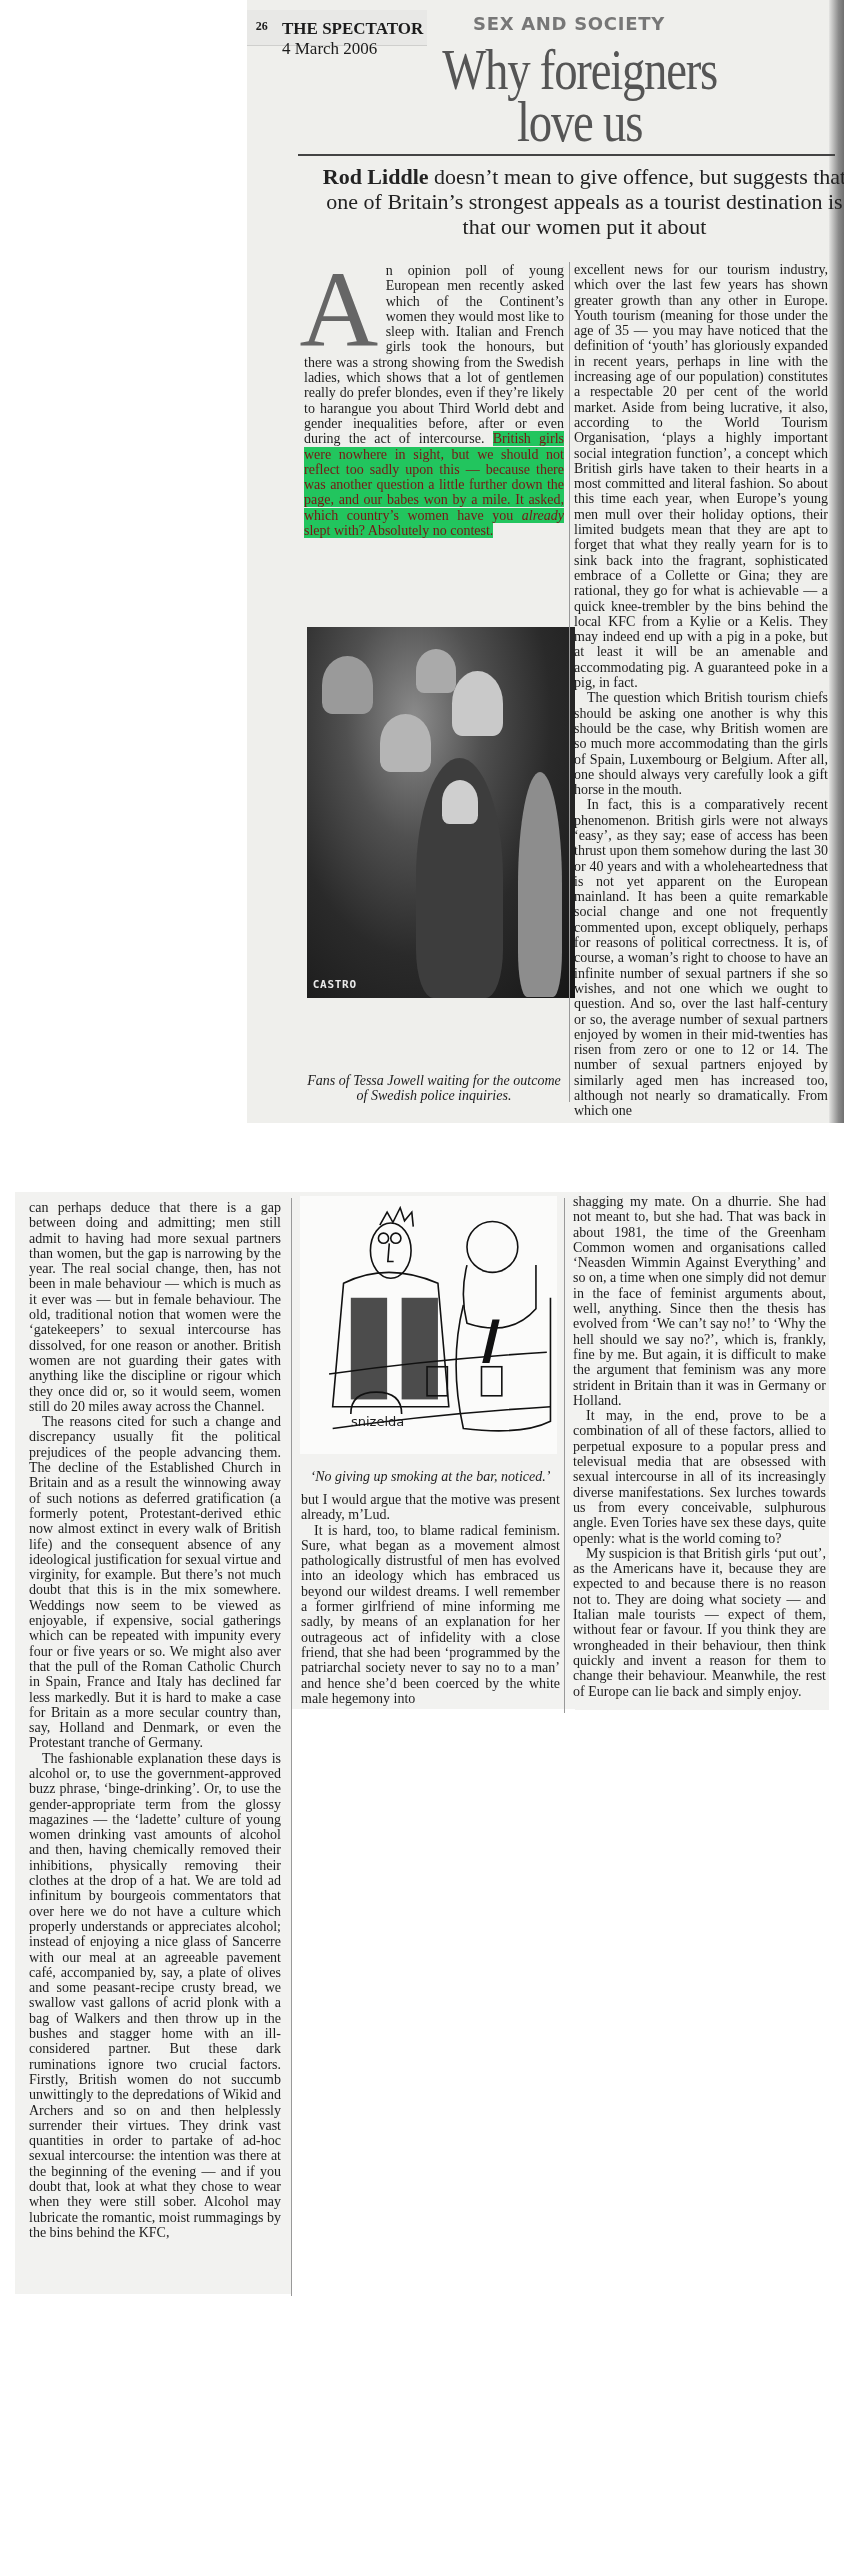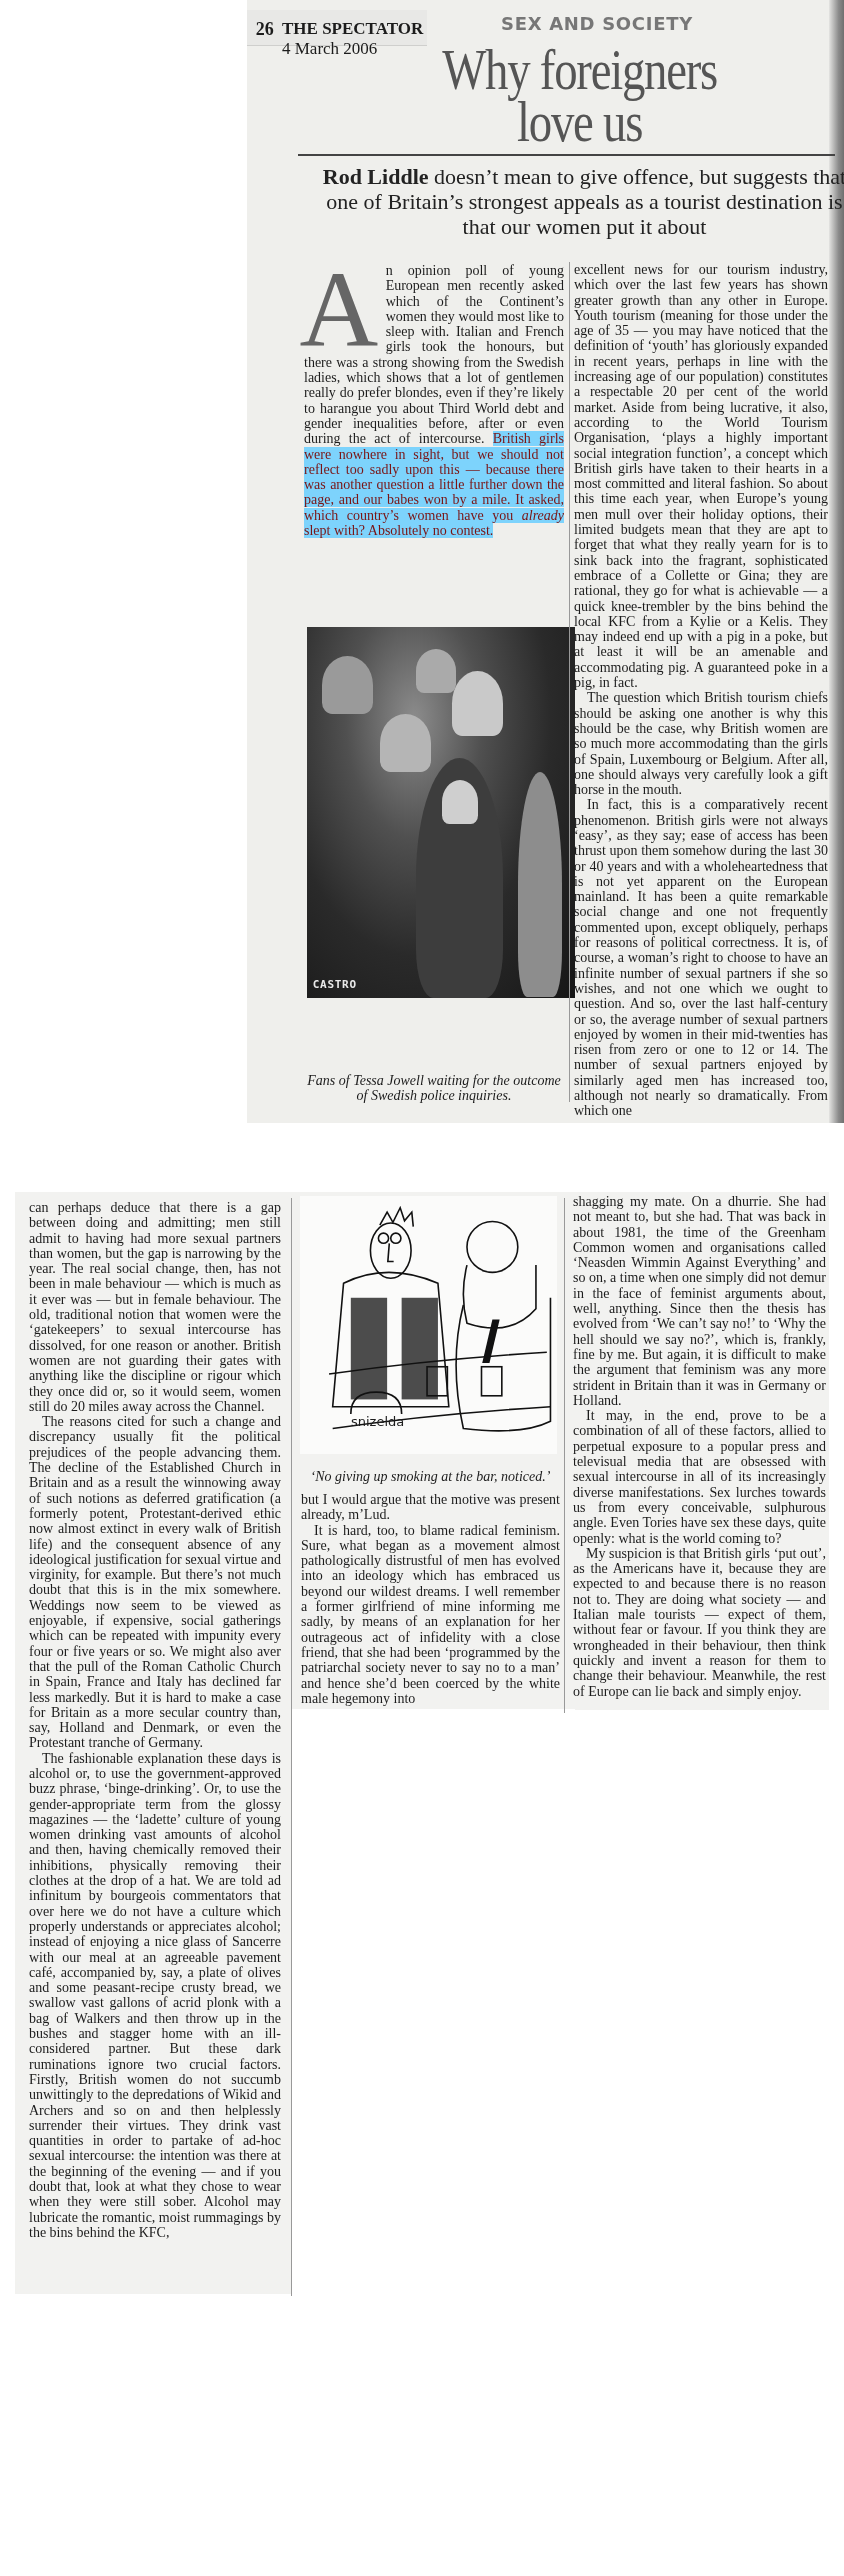--- a/index.html
+++ b/index.html
@@ -6,41 +6,41 @@
   body { width: 845px; height: 2576px; position: relative; overflow: hidden;
          font-family: "Liberation Serif", "DejaVu Serif", serif; color: #1c1c1c; }
 
   
   .page1 { position: absolute; left: 247px; top: 0; width: 598px; height: 1123px;
            background: #efefec; }
   .page1-shadow { position: absolute; left: 829px; top: 0; width: 16px; height: 1123px;
                   background: linear-gradient(to right, #e4e4e2, #8b8b8b 60%, #6a6a6a); }
   .runhead { position: absolute; left: 247px; top: 10.2px; width: 180px; height: 35px;
              background: #e8e8e6; border-bottom: 0.7px solid #cfcfcd; }
-  .runhead .pg { position: absolute; left: 8.7px; top: 8.7px; font-size: 18px; font-weight: bold; }
+  .runhead .pg { position: absolute; left: 8.7px; top: 8.7px; font-size: 12px; font-weight: bold; }
   .runhead .pub { position: absolute; left: 35px; top: 8.7px; font-size: 17px; }
   .runhead .pub b { font-weight: bold; }
   .section-label { position: absolute; left: 473px; top: 13px; font-family: "DejaVu Sans", sans-serif;
-                   font-weight: bold; font-size: 18px; color: #777; letter-spacing: 0.7px; margin-left: 28px; }
+                   font-weight: bold; font-size: 18px; color: #777; letter-spacing: 0.7px; }
 
   .headline { position: absolute; left: 320px; top: 44px; width: 523px; text-align: center;
               font-size: 57px; line-height: 52px; color: #555; font-weight: normal;
               letter-spacing: -1.5px; transform: scaleX(0.82); transform-origin: 251px 0; }
   .rule { position: absolute; left: 298px; top: 154px; width: 537px; height: 1.5px; background: #444; }
   .standfirst { position: absolute; left: 308px; top: 164px; width: 553px; text-align: center;
                 font-size: 22px; line-height: 25px; color: #222; }
   .standfirst b { font-weight: bold; }
 
   .col { position: absolute; font-size: 14px; line-height: 15.3px; text-align: justify; hyphens: auto; }
   .col p { margin: 0; text-indent: 13px; }
   .col p.noindent { text-indent: 0; }
 
   .c1 { left: 304px; top: 263px; width: 260px; }
   .dropcap { float: left; font-size: 109px; line-height: 86px; color: #666; margin: 4.4px 7.3px 0 -4.4px; }
-  .hl { background: #7dd3fc; color: #7a1515; }
+  .hl { background: #22c55e; color: #7a1515; }
   .col-div { position: absolute; width: 0.7px; background: #999; }
   .c2 { left: 574px; top: 262px; width: 254px; }
 
   .photo { position: absolute; left: 307px; top: 627px; width: 256px; height: 371px;
            background: radial-gradient(ellipse at 40% 25%, #8c8c8c 0%, #505050 30%, #2a2a2a 60%, #161616 100%); overflow: hidden; padding-left: 12px; }
   .photo .fig { position: absolute; border-radius: 50% 50% 20% 20%; }
   .photo .credit { position: absolute; left: 5.8px; bottom: 7.3px; font-family: "DejaVu Sans Mono", monospace;
                    font-size: 11px; color: #e9e9e9; letter-spacing: 0.7px; font-weight: bold; }
   .caption { position: absolute; left: 304px; top: 1073px; width: 260px; text-align: center;
              font-style: italic; font-size: 14px; line-height: 15.3px; }

